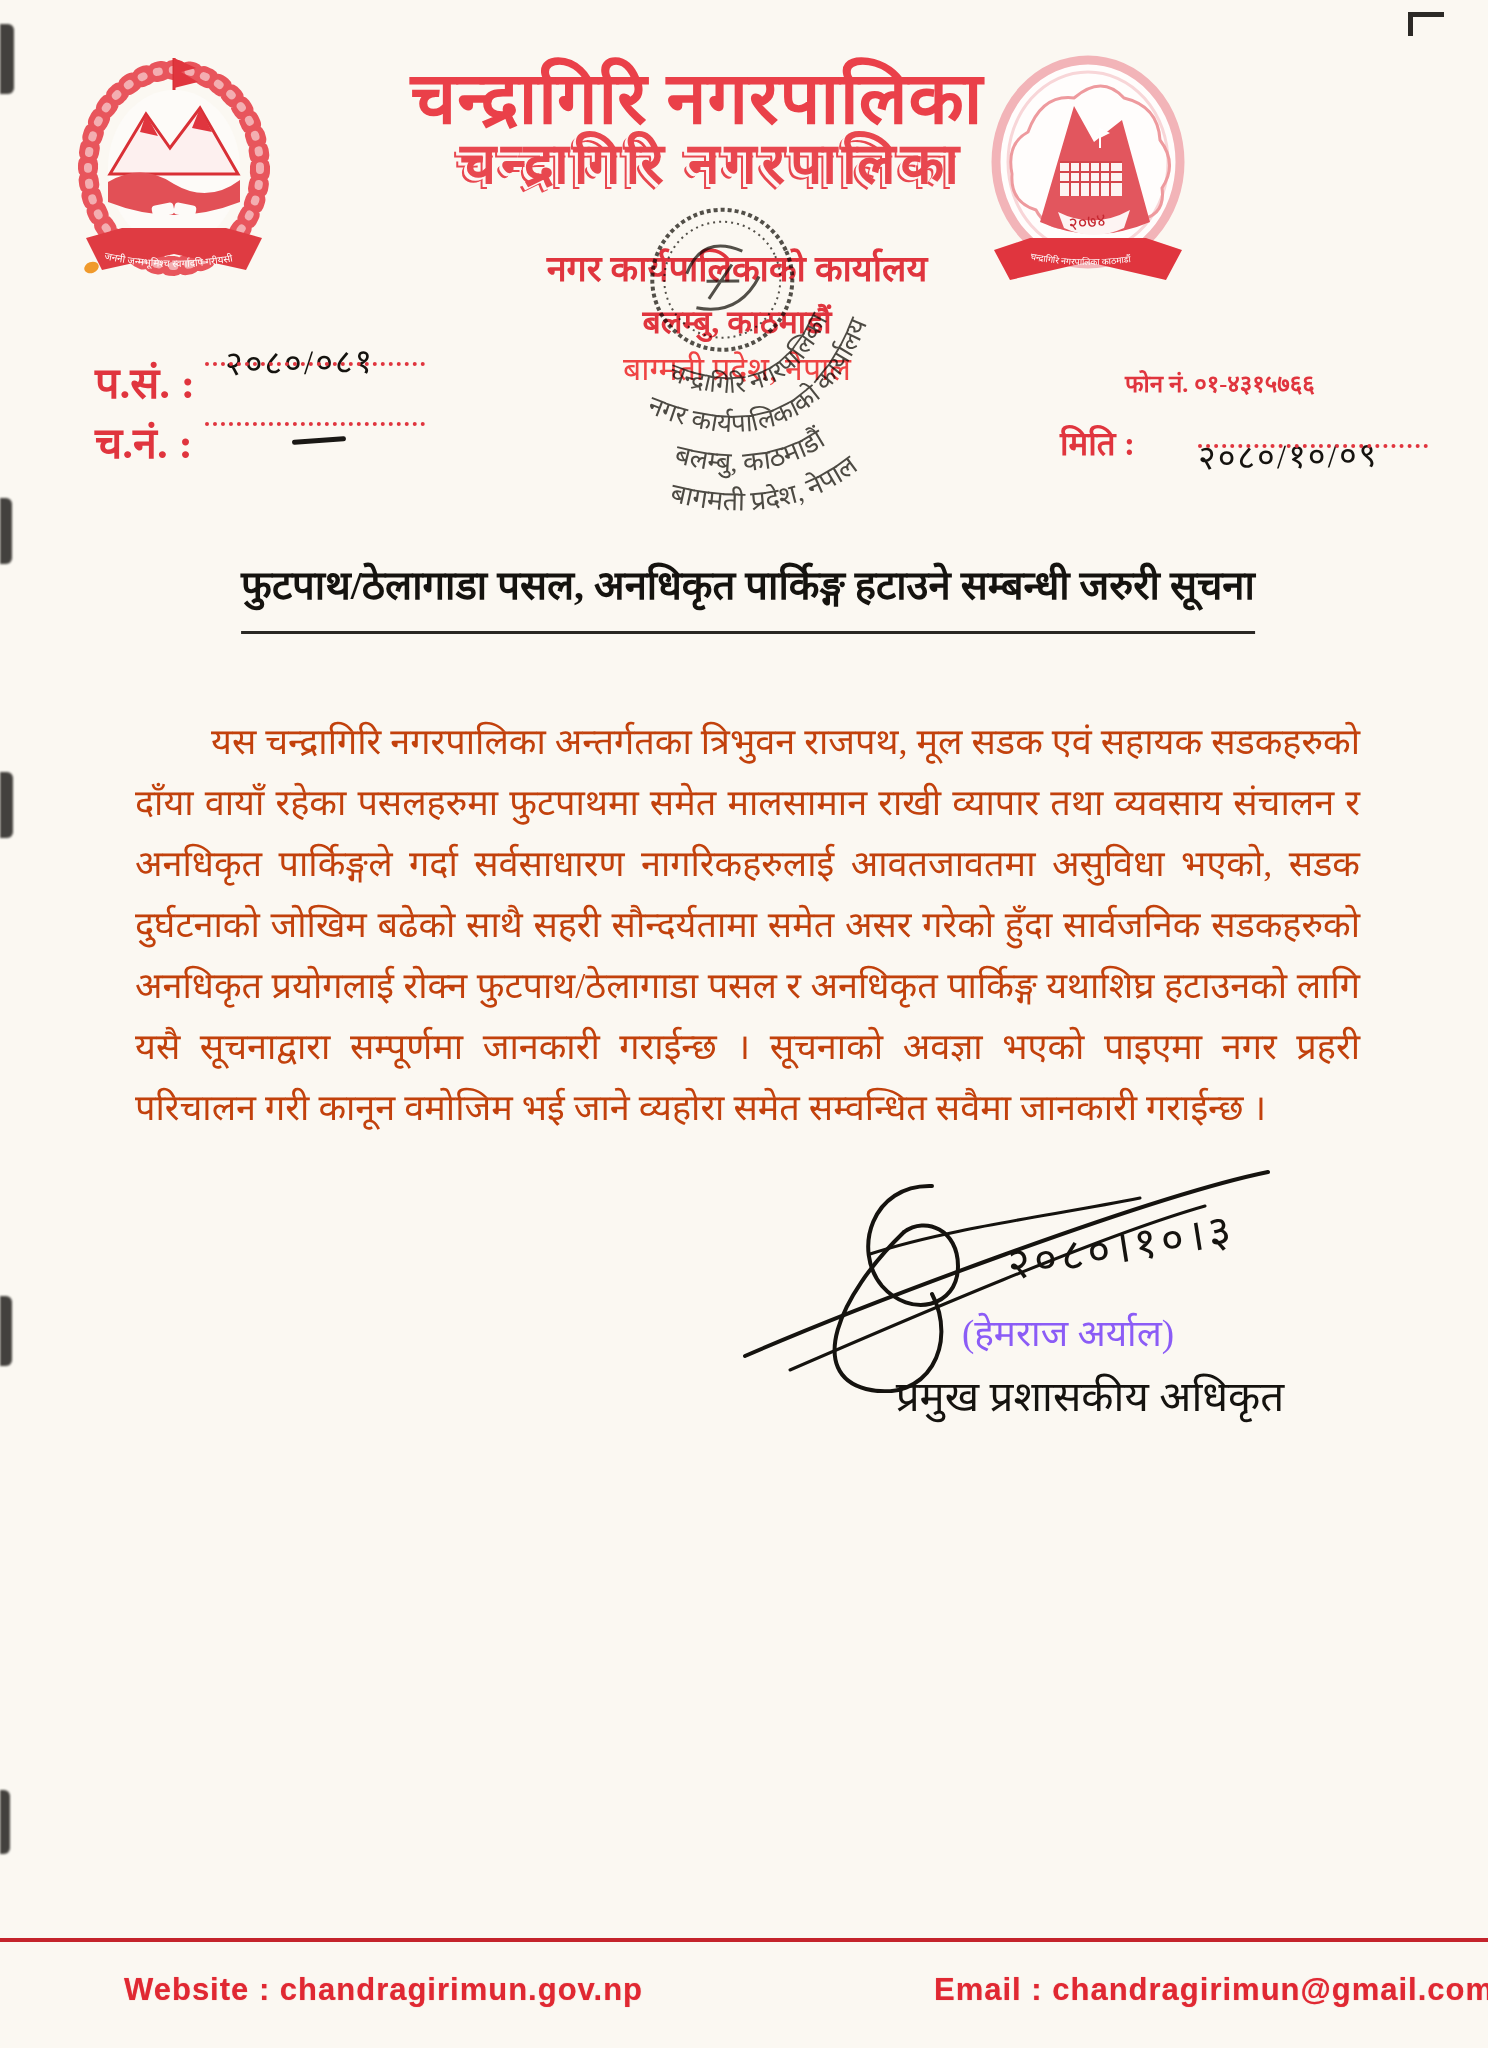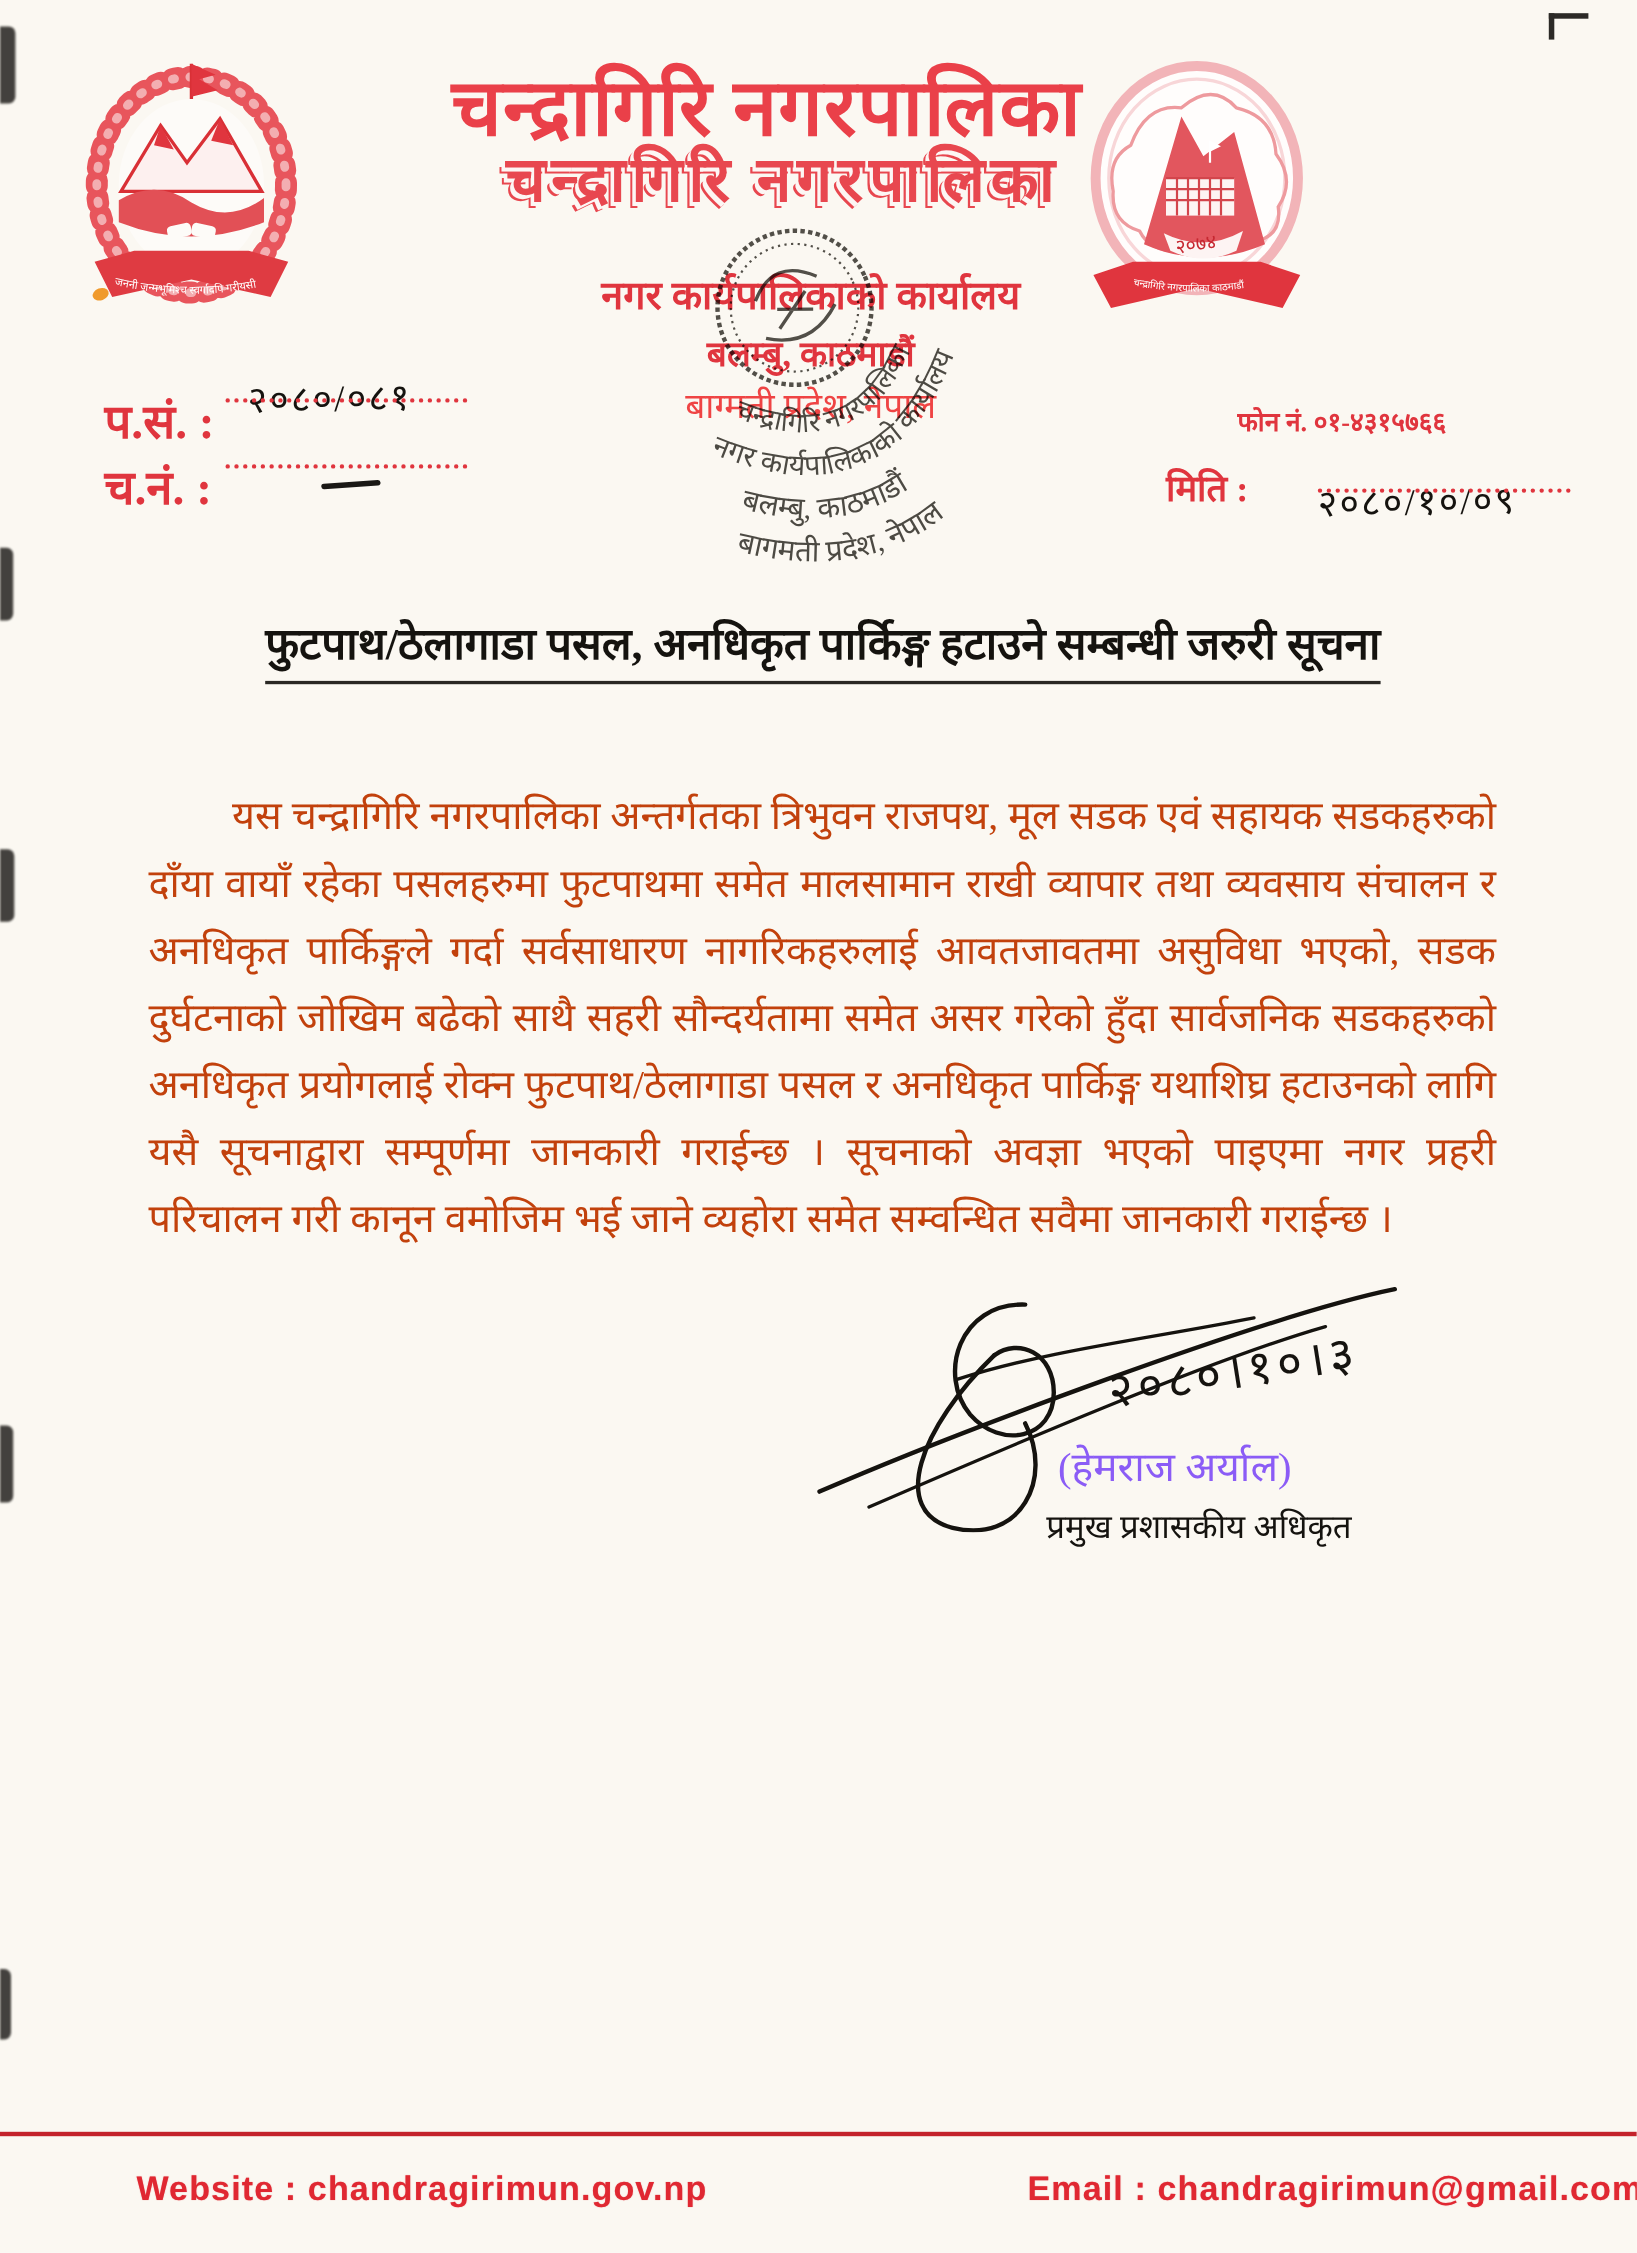--- a/index.html
+++ b/index.html
@@ -34,33 +34,33 @@
   .prov-line{top:346px;left:737px;font-size:32px;font-weight:normal;color:#ef4444}
 
   
   .ref-label{font-size:43px;font-weight:bold;color:#e0353e}
   .dotline{position:absolute;border-bottom:4px dotted #e0353e}
   .handwrite{font-size:34px;color:#15130f;letter-spacing:2px}
 
   
   .subject{
     top:556px;left:748px;font-size:40px;font-weight:bold;color:#15130f;
-    padding-bottom:8px;border-bottom:3px solid #2a2824;
+    padding-bottom:20px;border-bottom:3px solid #2a2824;
   }
 
   
   .letter-body{
     position:absolute;top:712px;left:135px;width:1225px;
     font-size:36px;line-height:61px;color:#c2410c;
     text-align:justify;text-indent:76px;white-space:normal;
   }
 
   
   .sig-name{top:1306px;left:1068px;font-size:37px;color:#8b5cf6}
-  .sig-title{top:1366px;left:1090px;font-size:30px;color:#15130f}
+  .sig-title{top:1366px;left:1090px;font-size:42px;color:#15130f}
 
   
   .footer-rule{position:absolute;top:1938px;left:0;width:1488px;height:4px;background:#c4232b}
   .footer-text{
     top:1972px;font-size:31px;font-weight:bold;color:#e02832;
     font-family:"Liberation Sans", sans-serif;letter-spacing:1px;
     text-shadow:0 0 1px rgba(224,40,50,.5);
     margin-left:44px;
   }
 

